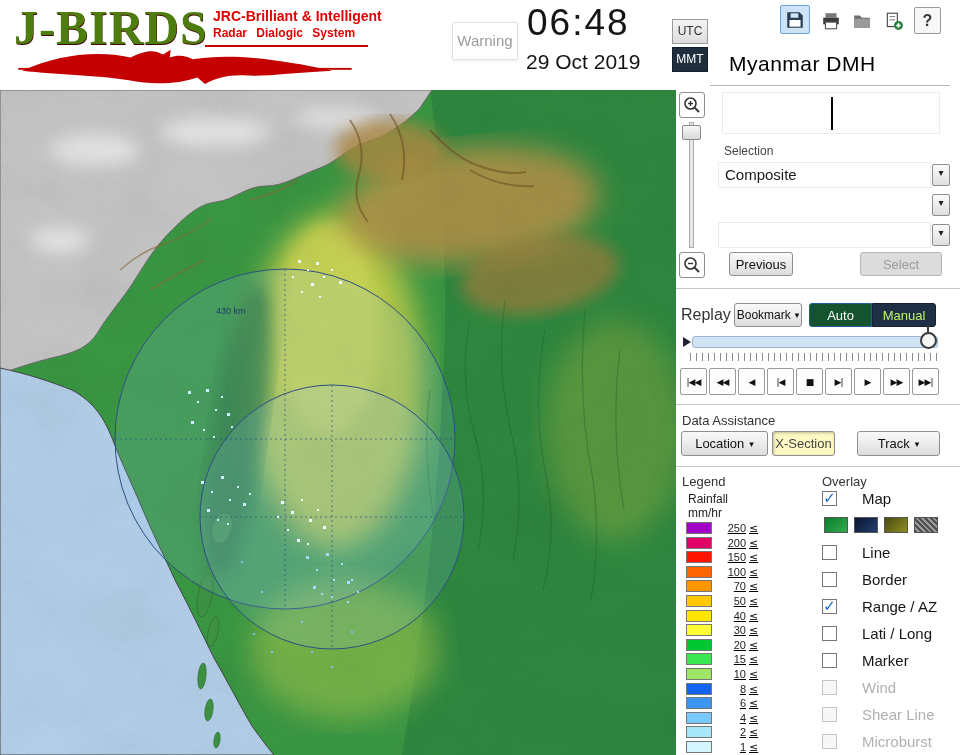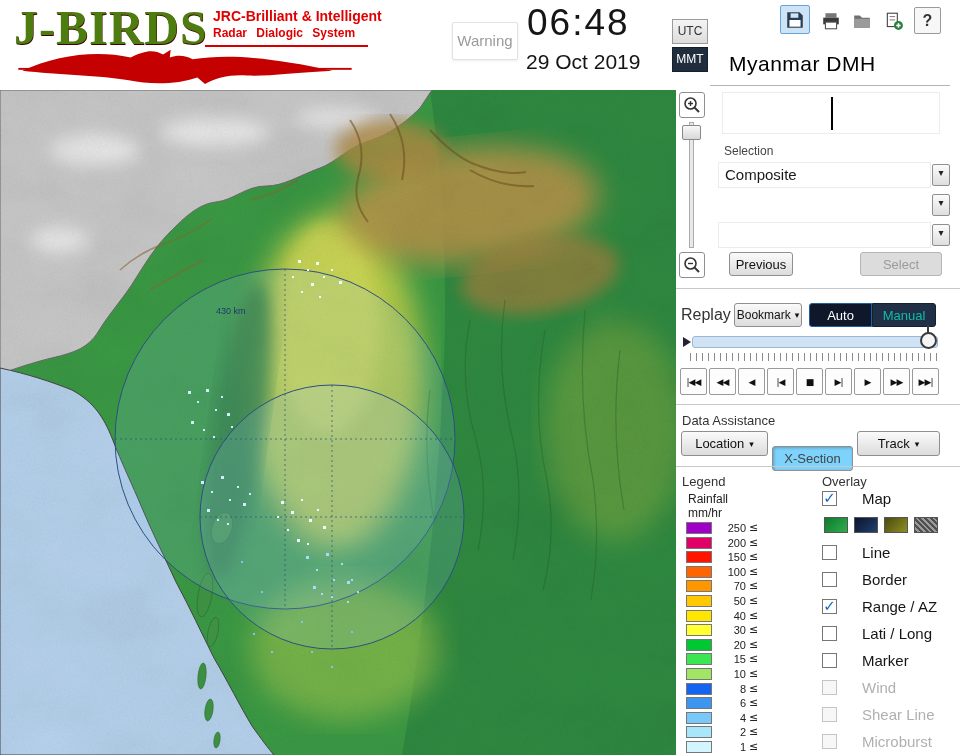--- a/index.html
+++ b/index.html
@@ -52,45 +52,45 @@
   .dd-arrow::after { content:"▾"; position:absolute; left:0; right:0; top:2px; text-align:center; font-size:10px; color:#222; }
   .a1 { top:76px; } .a2 { top:106px; } .a3 { top:136px; }
 
   .btn { position:absolute; background:linear-gradient(#fafafa,#dcdcdc); border:1px solid #8f8f8f; border-radius:3px; font-size:13px; color:#111; text-align:center; display:flex; align-items:center; justify-content:center; }
   .btn-previous { left:53px; top:164px; width:64px; height:24px; }
   .btn-select { left:184px; top:164px; width:82px; height:24px; background:#dcdcdc; color:#9a9a9a; border-color:#b5b5b5; }
 
   .replay-label { position:absolute; left:5px; top:218px; font-size:16px; color:#333; }
   .btn-bookmark { left:58px; top:215px; width:68px; height:24px; font-size:12px; }
   .btn-bookmark::after { content:"▾"; margin-left:4px; font-size:9px; }
-  .btn-auto { left:133px; top:215px; width:63px; height:24px; background:#0f172a; color:#fff; border:1px solid #1d5fa0; border-radius:3px 0 0 3px; }
-  .btn-manual { left:196px; top:215px; width:64px; height:24px; background:#1f3046; color:#14b8a6; border:1px solid #142030; border-radius:0 3px 3px 0; }
+  .btn-auto { left:133px; top:215px; width:63px; height:24px; background:#14532d; color:#fff; border:1px solid #1d5fa0; border-radius:3px 0 0 3px; }
+  .btn-manual { left:196px; top:215px; width:64px; height:24px; background:#1f3046; color:#bef264; border:1px solid #142030; border-radius:0 3px 3px 0; }
 
   .slider-startmark { position:absolute; left:7px; top:249px; width:0; height:0; border-left:8px solid #223; border-top:5px solid transparent; border-bottom:5px solid transparent; }
   .slider-track { position:absolute; left:16px; top:248px; width:246px; height:12px; background:#cfe3f5; border:1px solid #9ab8d4; border-radius:3px; }
   .slider-thumb { position:absolute; left:244px; top:244px; width:17px; height:17px; background:#f5f5f5; border:2px solid #3a3a3a; border-radius:50%; }
   .slider-thumb::after { content:""; position:absolute; left:5px; top:-9px; width:2px; height:8px; background:#3a3a3a; }
   .slider-ruler { position:absolute; left:14px; top:265px; width:248px; height:8px; background:repeating-linear-gradient(90deg,#8a8a8a 0 1px,transparent 1px 6px); }
 
   .playback-row { position:absolute; left:4px; top:280px; display:flex; gap:2px; }
   .pb-btn { width:27px; height:27px; background:#fdfdfd; border:1px solid #9a9a9a; border-radius:2px; font-family:"DejaVu Sans", sans-serif; font-size:9px; letter-spacing:-1px; color:#111; padding:0; text-align:center; }
 
   .da-label { position:absolute; left:6px; top:325px; font-size:13px; color:#333; }
   .btn-location { left:5px; top:343px; width:87px; height:25px; }
   .btn-location::after, .btn-track::after { content:"▾"; margin-left:5px; font-size:9px; }
-  .btn-xsection { left:96px; top:358px; width:81px; height:25px; background:#7dd3fc; color:#444; box-shadow:inset 1px 1px 3px rgba(0,0,0,.25); }
+  .btn-xsection { left:96px; top:343px; width:63px; height:25px; background:#fef9c3; color:#444; box-shadow:inset 1px 1px 3px rgba(0,0,0,.25); }
   .btn-track { left:181px; top:343px; width:83px; height:25px; }
 
   .legend-label { position:absolute; left:6px; top:386px; font-size:13px; color:#333; }
   .overlay-label { position:absolute; left:146px; top:386px; font-size:13px; color:#333; }
   .rain1 { position:absolute; left:12px; top:404px; font-size:12px; color:#222; }
   .rain2 { position:absolute; left:12px; top:418px; font-size:12px; color:#222; }
 
   .legend-rows { position:absolute; left:10px; top:434px; }
-  .lg-row { display:flex; align-items:flex-end; height:12px; margin-bottom:2.6px; }
+  .lg-row { display:flex; align-items:flex-start; height:12px; margin-bottom:2.6px;text-decoration:underline; }
   .lg-sw { width:26px; height:12px; border:1px solid #777; display:inline-block; }
   .lg-val { width:30px; text-align:right; font-size:11px; color:#222; margin-left:4px; }
   .lg-lte { font-size:11px; color:#222; margin-left:3px; font-family:"DejaVu Sans", sans-serif; }
 
   .overlay-list { position:absolute; left:146px; top:400px; width:134px; }
   .ov-row { display:flex; align-items:center; height:20px; margin-bottom:7px; }
   .ov-cb { width:15px; height:15px; border:1px solid #767676; background:#fff; display:inline-block; font-size:15px; line-height:12px; text-align:center; color:#1464c8; font-weight:bold; font-family:"DejaVu Sans", sans-serif; }
   .ov-lb { margin-left:25px; font-size:15px; color:#161616; }
   .ov-disabled .ov-lb { color:#b0b0b0; }
   .ov-disabled .ov-cb { border-color:#c5c5c5; background:#f7f7f7; }

